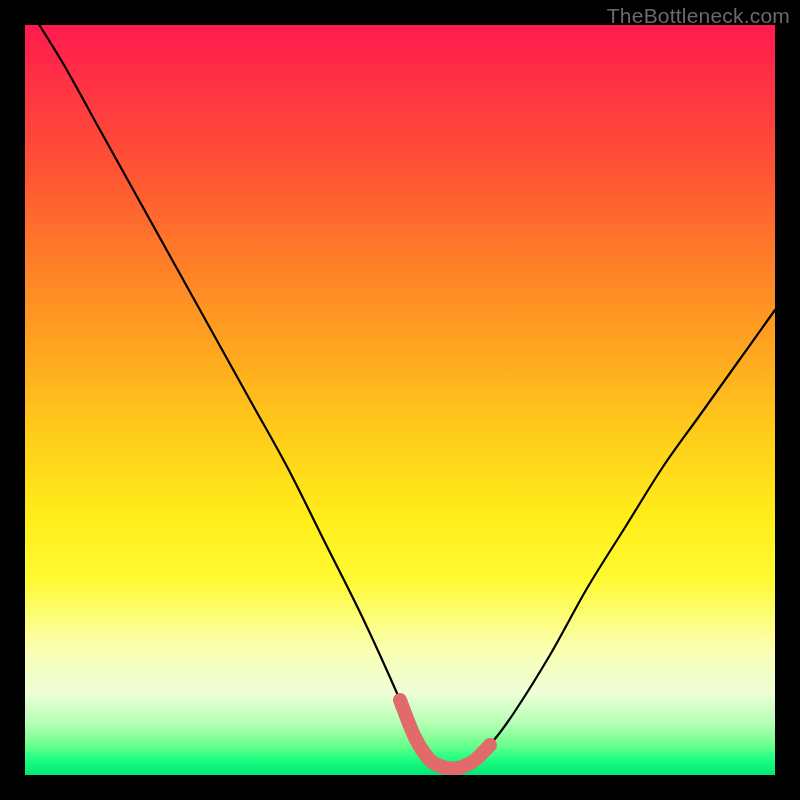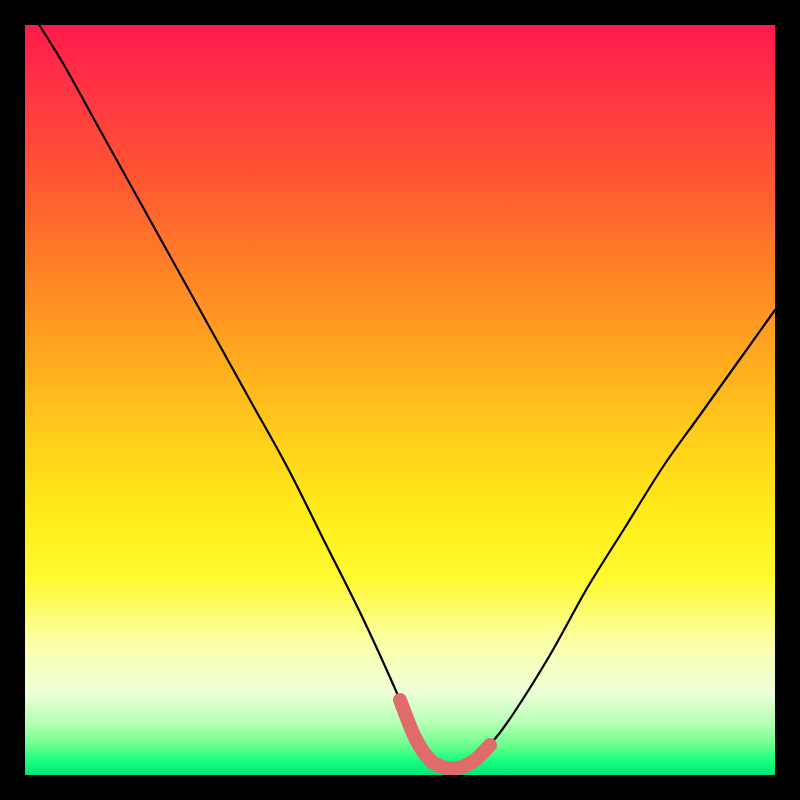--- a/index.html
+++ b/index.html
@@ -58,20 +58,21 @@
     top: 0;
     width: 750px;
     height: 750px;
   }
 </style>
 </head>
 <body>
 
 <div class="frame">
 
+  <div class="watermark">TheBottleneck.com</div>
 
   <div class="plot">
     <svg class="curve" viewBox="0 0 750 750" preserveAspectRatio="none">
       <path id="curve-path" fill="none" stroke="#000" stroke-width="2.2" stroke-linecap="round" stroke-linejoin="round" d="M 0 -22.5 C 6.25 -12.5 25 16.25 37.5 37.5 C 50 58.75 62.5 82.5 75 105 C 87.5 127.5 100 150 112.5 172.5 C 125 195 137.5 217.49999999999994 150 239.99999999999994 C 162.5 262.49999999999994 175 285 187.5 307.5 C 200 330 212.5 352.5 225 375 C 237.5 397.5 250 418.75 262.5 442.5 C 275 466.25 287.5 492.5 300 517.5 C 312.5 542.5 325 566.25 337.5 592.5 C 350 618.75 366.25 655 375 675 C 383.75 695 385 702.5 390 712.5 C 395 722.5 400 730 405 735 C 410 740 415.00000000000006 741.25 420.00000000000006 742.5 C 425.00000000000006 743.75 429.99999999999994 743.75 434.99999999999994 742.5 C 439.99999999999994 741.25 445 738.75 450 735 C 455 731.25 458.75 727.5 465 720 C 471.25 712.5 477.5 705 487.5 690 C 497.5 675 512.5 651.25 525 630 C 537.5 608.75 550 583.75 562.5 562.5 C 575 541.25 587.5 522.5 600 502.5 C 612.5 482.5 625 461.25 637.5 442.5 C 650 423.75 662.5 407.5 675 390 C 687.5 372.5 700 354.99999999999994 712.5 337.49999999999994 C 725 319.99999999999994 743.75 293.75 750 285"></path>
       <path id="trough-path" fill="none" stroke="#e16a6a" stroke-width="14" stroke-linecap="round" stroke-linejoin="round" d="M 375 675 C 377.5 681.25 385 702.5 390 712.5 C 395 722.5 400 730 405 735 C 410 740 415.00000000000006 741.25 420.00000000000006 742.5 C 425.00000000000006 743.75 429.99999999999994 743.75 434.99999999999994 742.5 C 439.99999999999994 741.25 445 738.75 450 735 C 455 731.25 462.5 722.5 465 720"></path>
     </svg>
   </div>
 
 </div>
 

